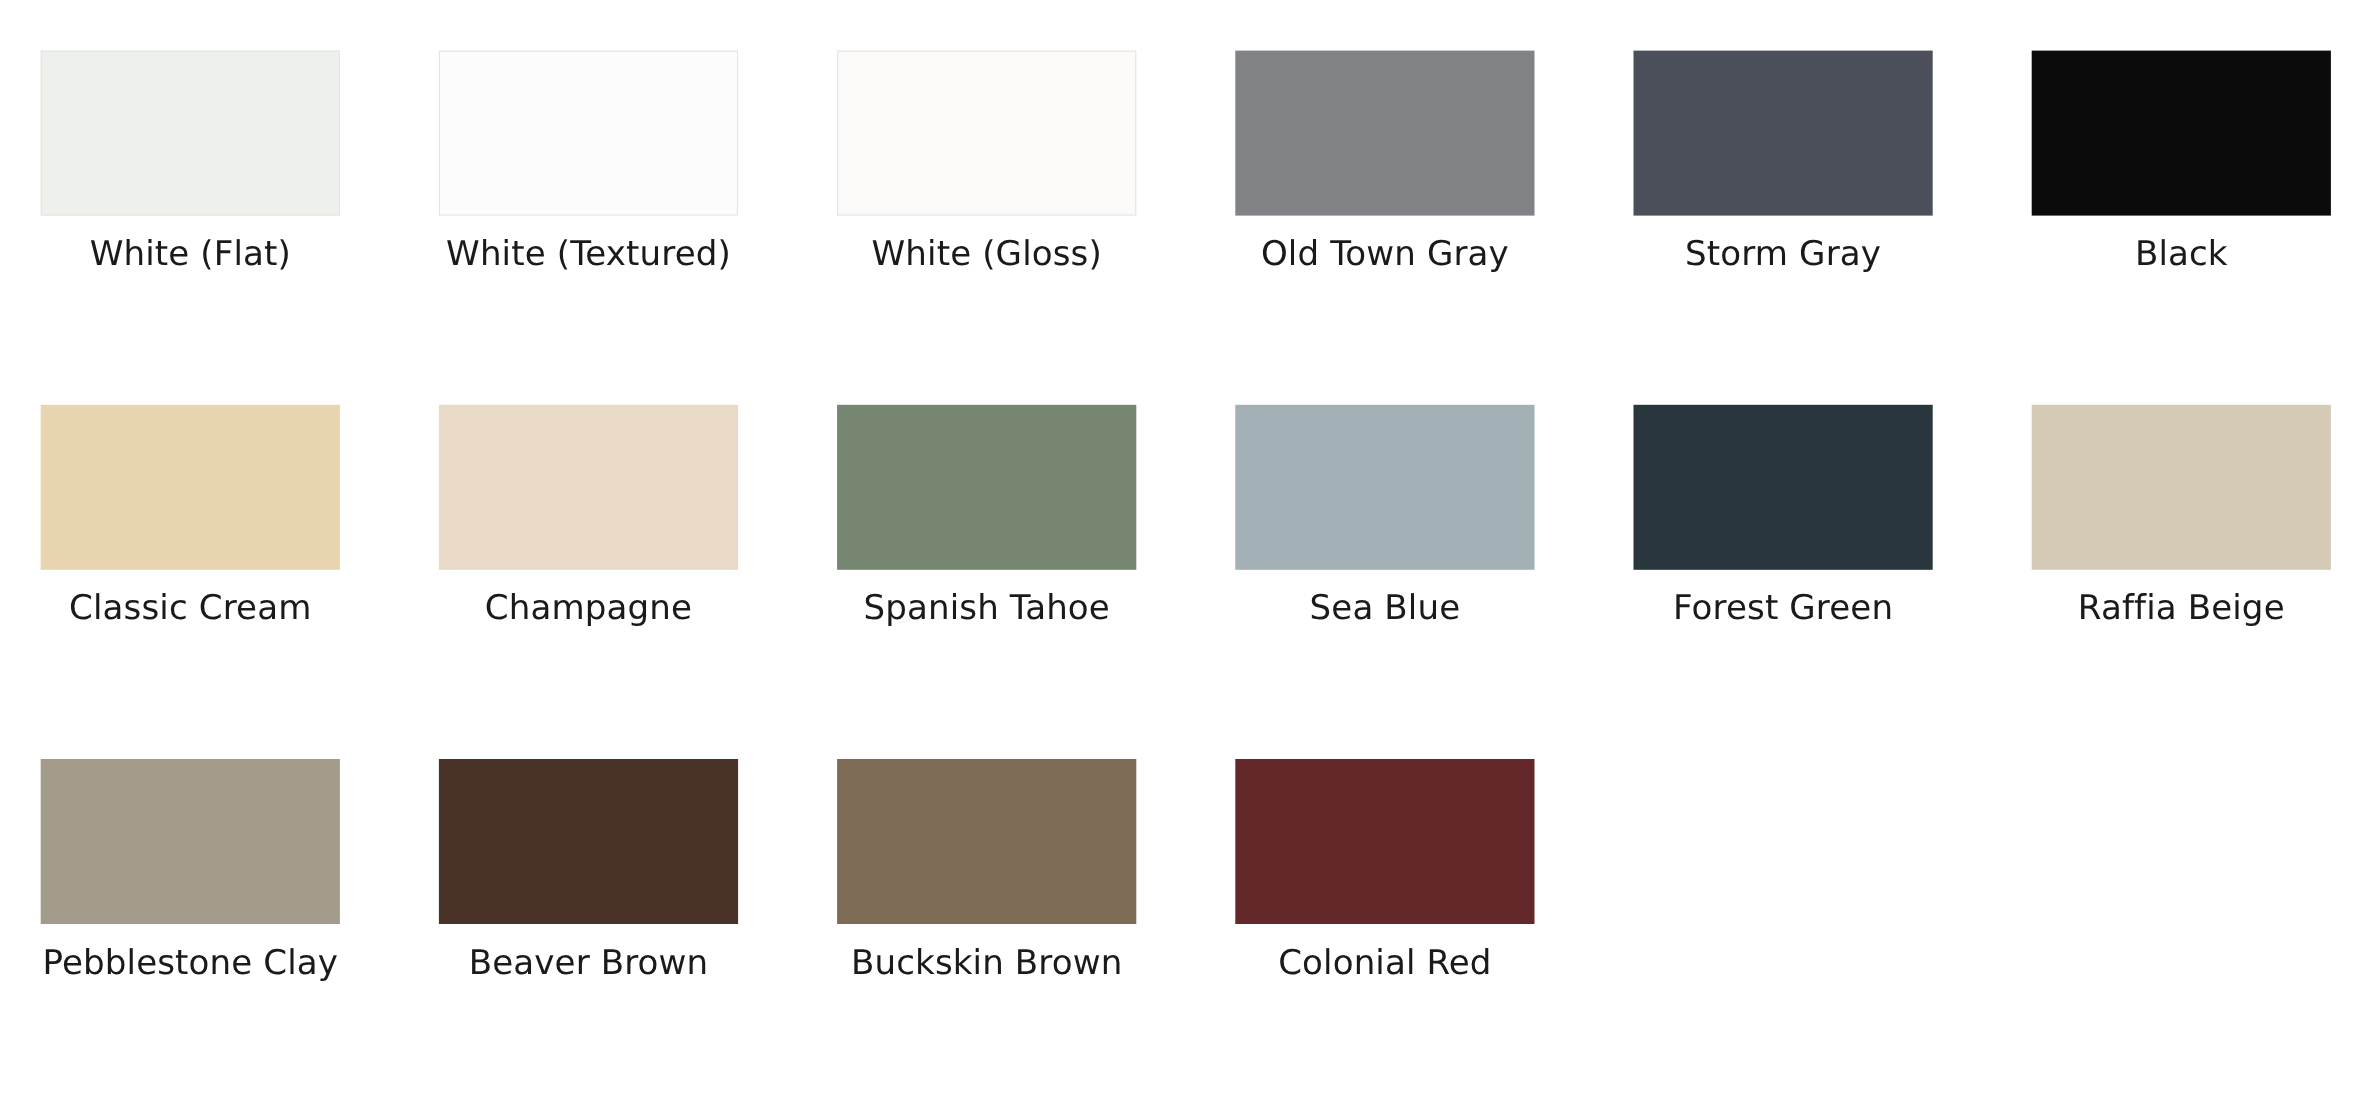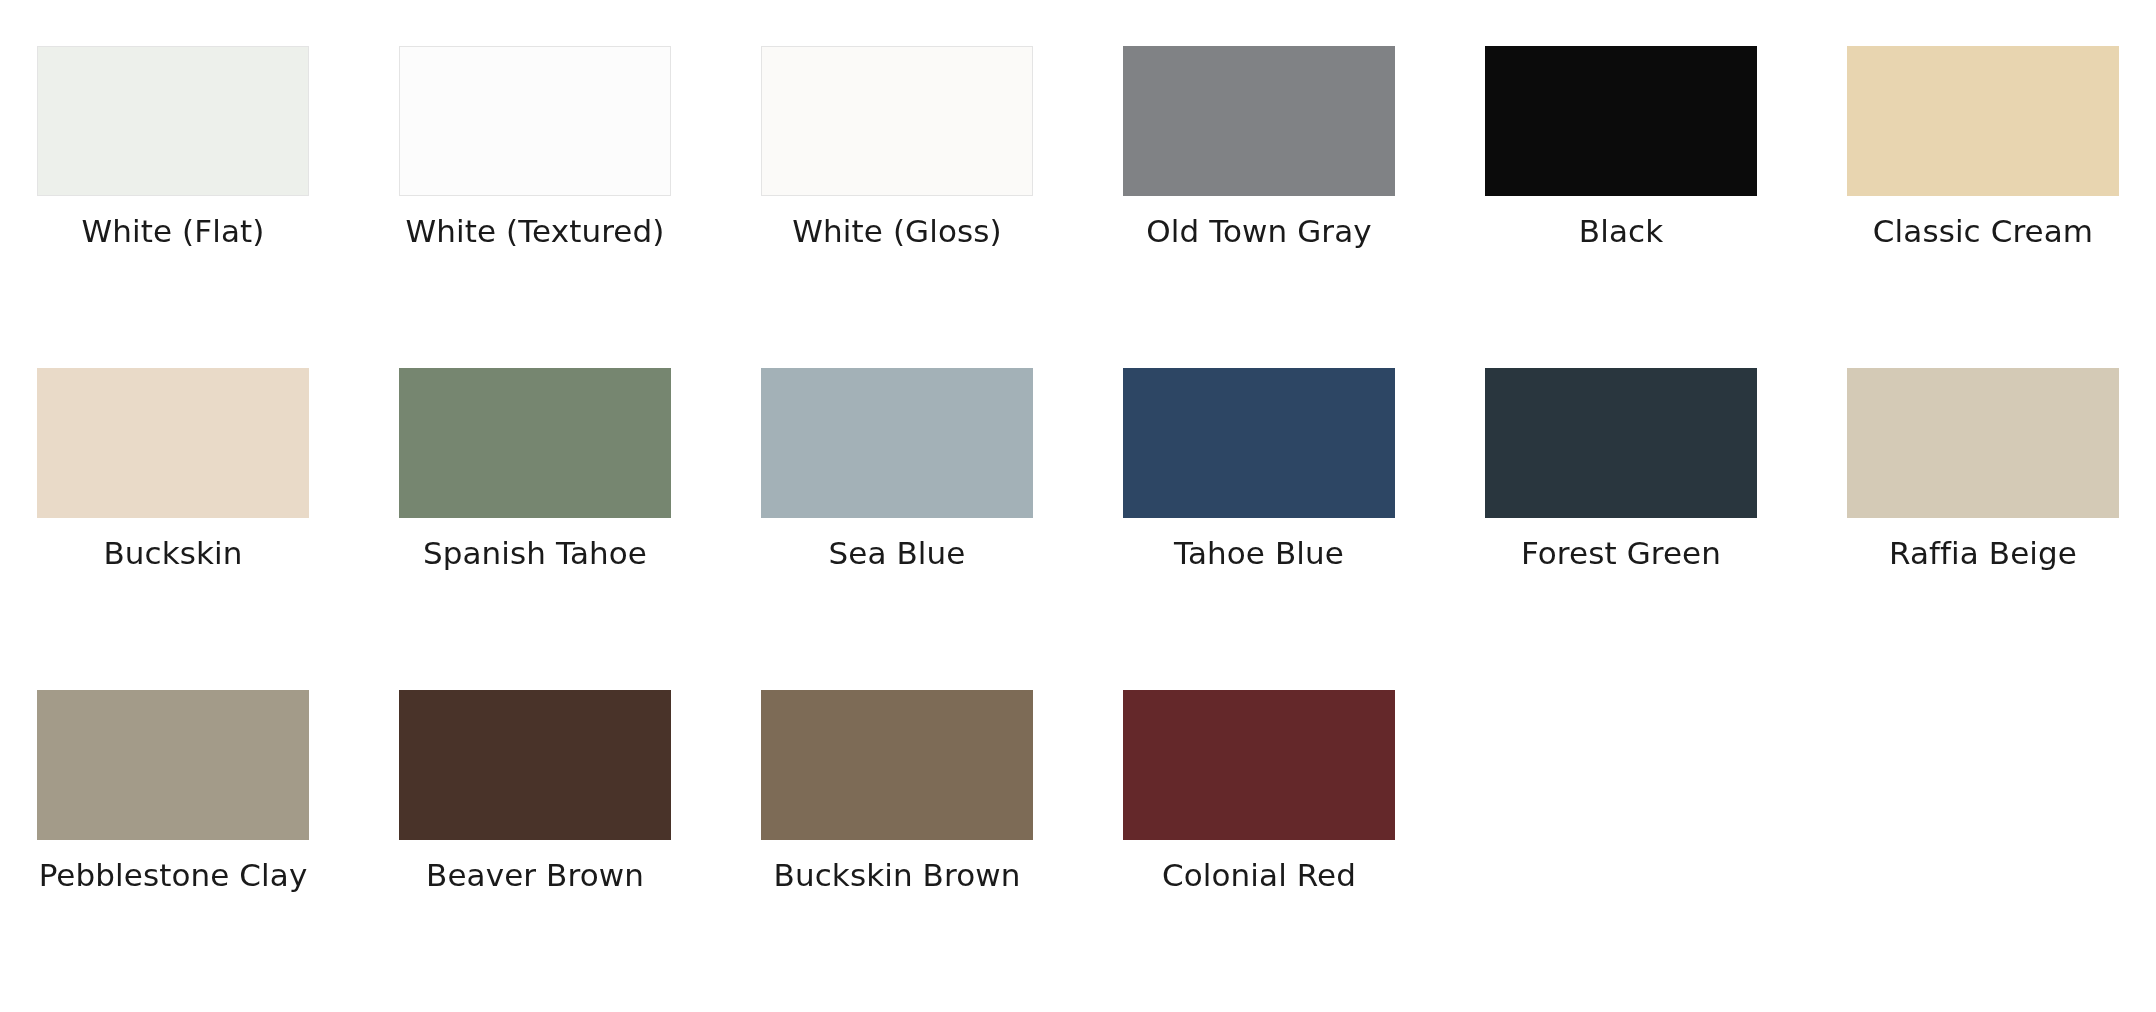--- a/index.html
+++ b/index.html
@@ -65,42 +65,42 @@
     </div>
     <div class="swatch-cell">
       <div class="swatch-chip bordered" style="background-color: rgb(251, 250, 248);"></div>
       <div class="swatch-label">White (Gloss)</div>
     </div>
     <div class="swatch-cell">
       <div class="swatch-chip" style="background-color: rgb(128, 130, 133);"></div>
       <div class="swatch-label">Old Town Gray</div>
     </div>
     <div class="swatch-cell">
+      <div class="swatch-chip" style="background-color: rgb(74, 79, 90);"></div>
+      <div class="swatch-label">Storm Gray</div>
+    </div>
+    <div class="swatch-cell">
       <div class="swatch-chip" style="background-color: rgb(11, 11, 11);"></div>
       <div class="swatch-label">Black</div>
     </div>
     <div class="swatch-cell">
       <div class="swatch-chip" style="background-color: rgb(232, 213, 176);"></div>
       <div class="swatch-label">Classic Cream</div>
     </div>
     <div class="swatch-cell">
       <div class="swatch-chip" style="background-color: rgb(233, 218, 200);"></div>
-      <div class="swatch-label">Buckskin</div>
+      <div class="swatch-label">Champagne</div>
     </div>
     <div class="swatch-cell">
       <div class="swatch-chip" style="background-color: rgb(118, 134, 112);"></div>
       <div class="swatch-label">Spanish Tahoe</div>
     </div>
     <div class="swatch-cell">
       <div class="swatch-chip" style="background-color: rgb(163, 177, 183);"></div>
       <div class="swatch-label">Sea Blue</div>
-    </div>
-    <div class="swatch-cell">
-      <div class="swatch-chip" style="background-color: rgb(45, 70, 100);"></div>
-      <div class="swatch-label">Tahoe Blue</div>
     </div>
     <div class="swatch-cell">
       <div class="swatch-chip" style="background-color: rgb(41, 54, 62);"></div>
       <div class="swatch-label">Forest Green</div>
     </div>
     <div class="swatch-cell">
       <div class="swatch-chip" style="background-color: rgb(212, 202, 182);"></div>
       <div class="swatch-label">Raffia Beige</div>
     </div>
     <div class="swatch-cell">

